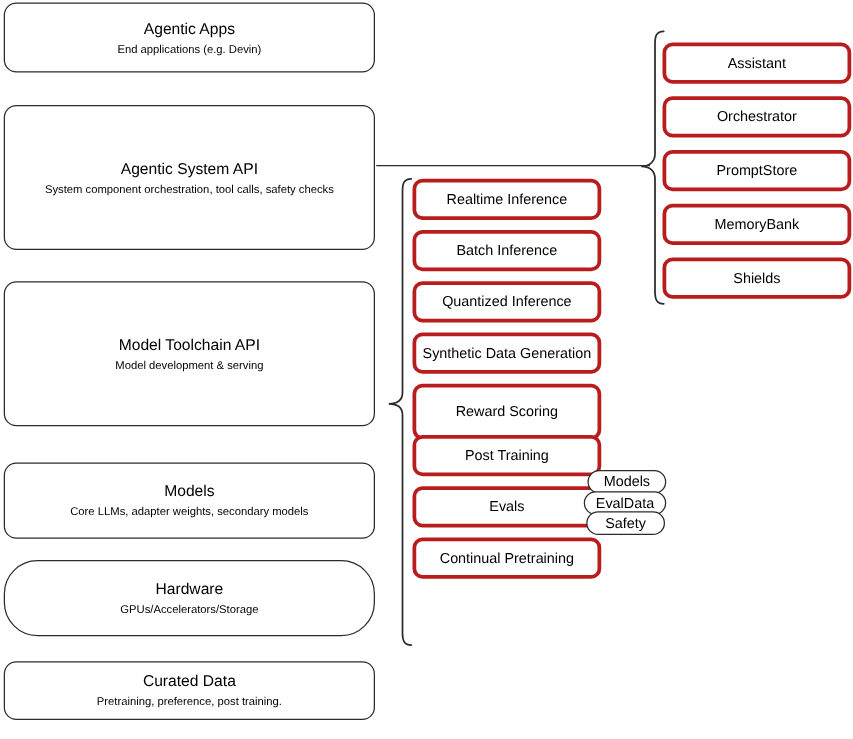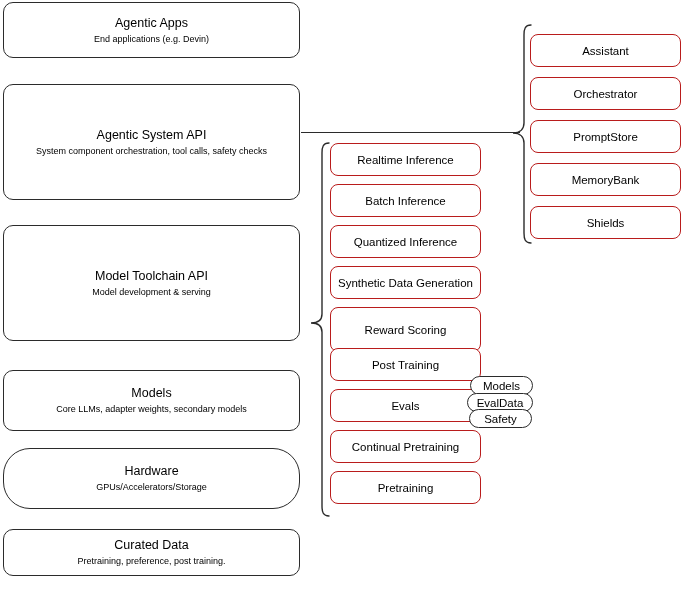--- a/index.html
+++ b/index.html
@@ -40,21 +40,21 @@
   }
   .layer-sub {
     font-size: 9px;
     line-height: 14px;
     color: #000000;
     white-space: nowrap;
   }
   .small-box {
     position: absolute;
     box-sizing: border-box;
-    border: 1px solid #b91c1c;
+    border: 3px solid #b91c1c;
     border-radius: 8px;
     background: #ffffff;
     display: flex;
     align-items: center;
     justify-content: center;
     text-align: center;
     font-size: 11.5px;
     color: #000000;
     white-space: nowrap;
   }
@@ -151,23 +151,20 @@
   </div>
   <div class="small-box" style="left:330px; top:348px; width:151px; height:33px;">
     <span>Post Training</span>
   </div>
   <div class="small-box" style="left:330px; top:389px; width:151px; height:33px;">
     <span>Evals</span>
   </div>
   <div class="small-box" style="left:330px; top:430px; width:151px; height:33px;">
     <span>Continual Pretraining</span>
   </div>
-  <div class="small-box" style="left:330px; top:471px; width:151px; height:33px;">
-    <span>Pretraining</span>
-  </div>
 
   <div class="pill" style="left:470px; top:376px; width:63px; height:19px;">
     <span>Models</span>
   </div>
   <div class="pill" style="left:467px; top:393px; width:66px; height:19px;">
     <span>EvalData</span>
   </div>
   <div class="pill" style="left:469px; top:409px; width:63px; height:19px;">
     <span>Safety</span>
   </div>

